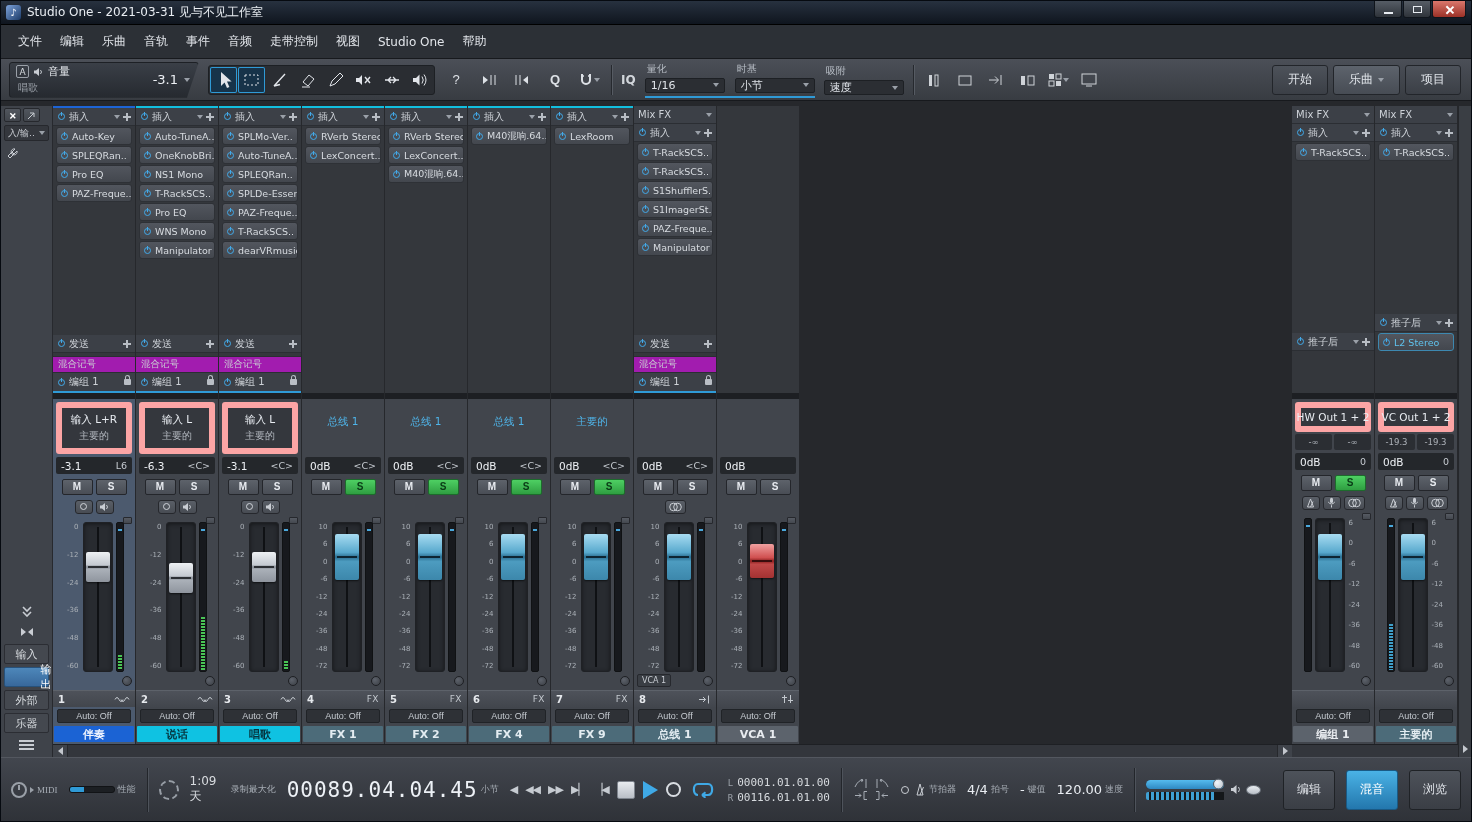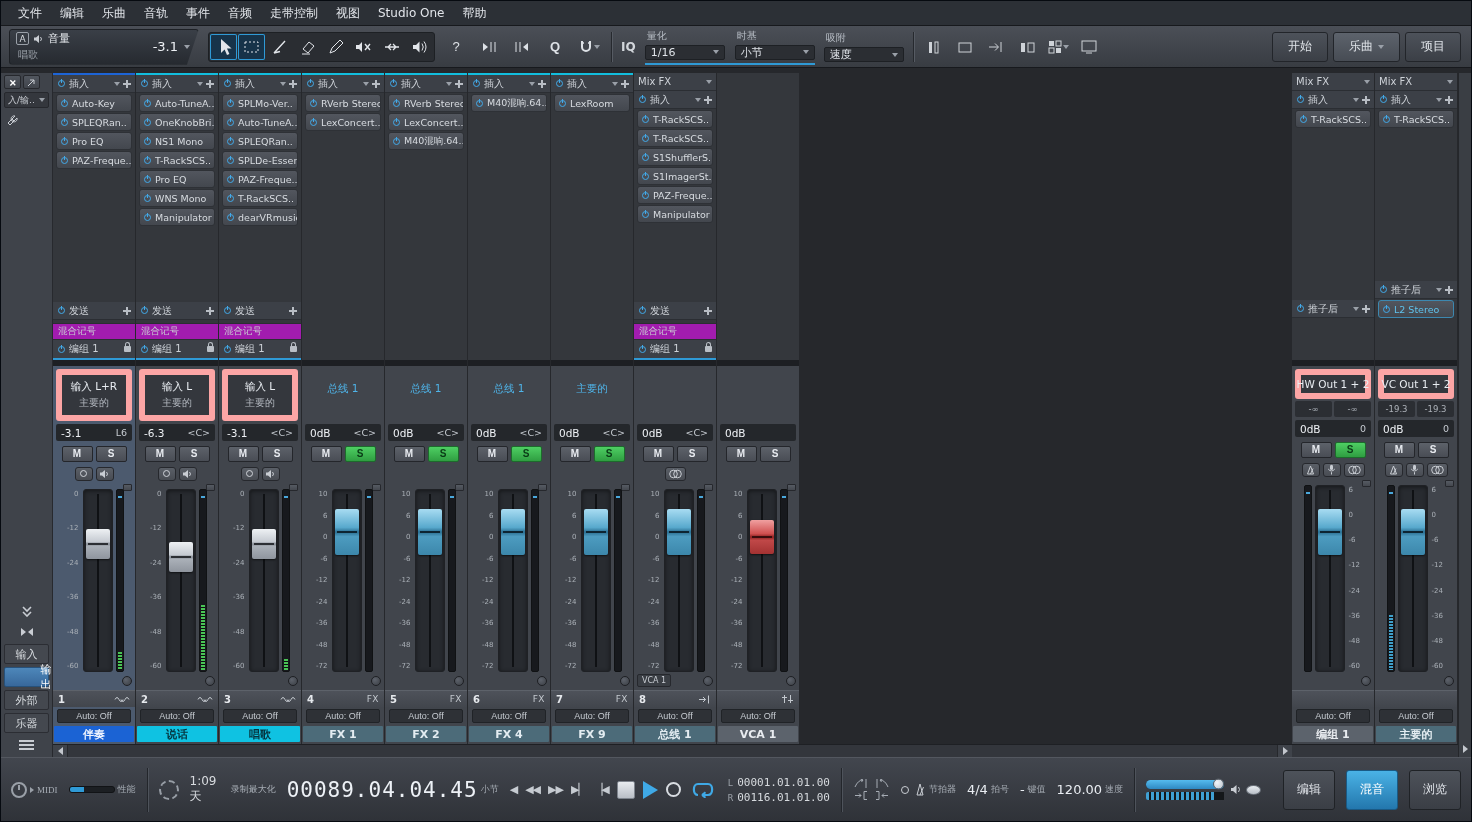--- a/index.html
+++ b/index.html
@@ -22,21 +22,21 @@
           background:linear-gradient(#565d66,#2e333a); border-radius:0 0 3px 3px;
           display:flex; align-items:center; justify-content:center; padding:0; }
   .wbtn.close { width:34px; background:linear-gradient(#da776c,#9c3127); }
   .g-min { width:9px; height:2px; background:#e8ecf1; margin-top:7px; }
   .g-max { width:9px; height:7px; border:1px solid #e8ecf1; }
   .g-x { position:relative; width:9px; height:9px; }
   .g-x::before,.g-x::after { content:""; position:absolute; left:4px; top:0; width:1.5px; height:10px; background:#fff; }
   .g-x::before { transform:rotate(45deg);} .g-x::after { transform:rotate(-45deg);}
 
   
-  .menubar { height:25px; flex:none; background:#2c3036; display:flex; align-items:center;
+  .menubar { height:34px; flex:none; background:#2c3036; display:flex; align-items:center;
              padding:0 8px; border-bottom:1px solid #17191d; }
   .menu-item { font-size:12px; color:#e2e5ea; padding:4px 9px; cursor:default; }
 
   
   .toolbar { height:42px; flex:none; background:linear-gradient(#4b4f57,#383c42);
              display:flex; align-items:center; gap:9px; padding:0 8px; border-bottom:1px solid #17191d; }
   .autoblk { width:190px; height:36px; flex:none; background:linear-gradient(#3a3f47,#262a30);
              border:1px solid #1d2025; border-radius:3px; display:flex; align-items:center;
              padding:2px 8px 2px 6px; gap:6px;
              clip-path:polygon(0 0,100% 0,calc(100% - 12px) 100%,0 100%); }
@@ -254,20 +254,35 @@
   .pagebtn2 { width:54px; height:40px; border-radius:3px; font-size:12px; color:#dfe3e8;
               background:linear-gradient(#4d525a,#3a3e45); border:1px solid #1f2226; }
   .pagebtn2.cur { background:linear-gradient(#4ab2e6,#2377ad); color:#fff; border-color:#1a5a85; }
   svg { display:block; }
 </style>
 </head>
 <body>
 
 <div class="window">
 
+  <div class="titlebar">
+    <span class="app-icon"></span>
+    <span class="title-text">Studio One - 2021-03-31 见与不见工作室</span>
+    <div class="winbtns">
+      <button class="wbtn">
+          <span class="g-min"></span>
+        </button>
+      <button class="wbtn">
+          <span class="g-max"></span>
+        </button>
+      <button class="wbtn close">
+          <span class="g-x"></span>
+        </button>
+    </div>
+  </div>
 
   <div class="menubar" id="menubar">
       <span class="menu-item">文件</span>
       <span class="menu-item">编辑</span>
       <span class="menu-item">乐曲</span>
       <span class="menu-item">音轨</span>
       <span class="menu-item">事件</span>
       <span class="menu-item">音频</span>
       <span class="menu-item">走带控制</span>
       <span class="menu-item">视图</span>

